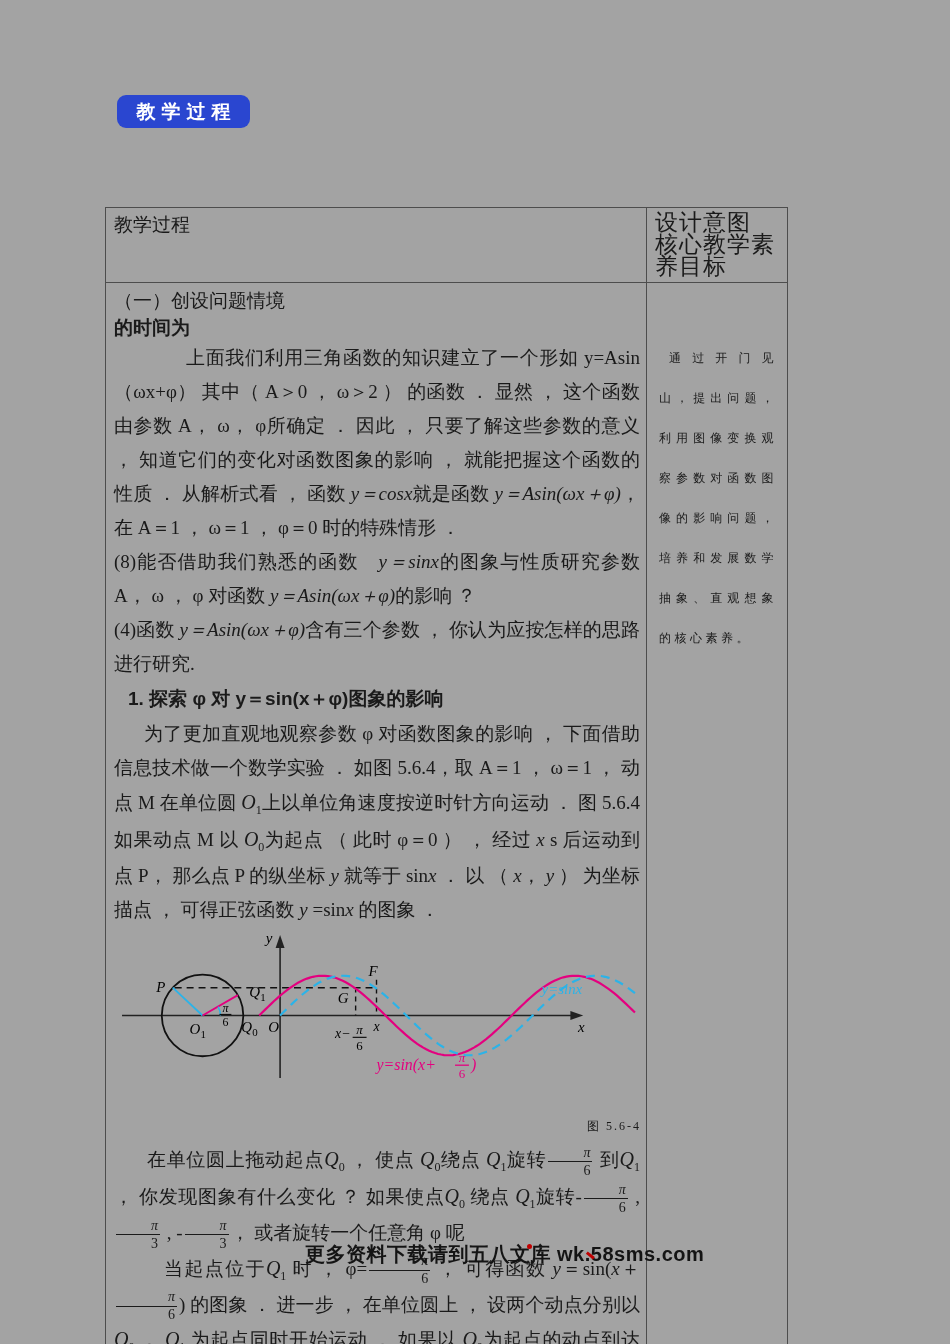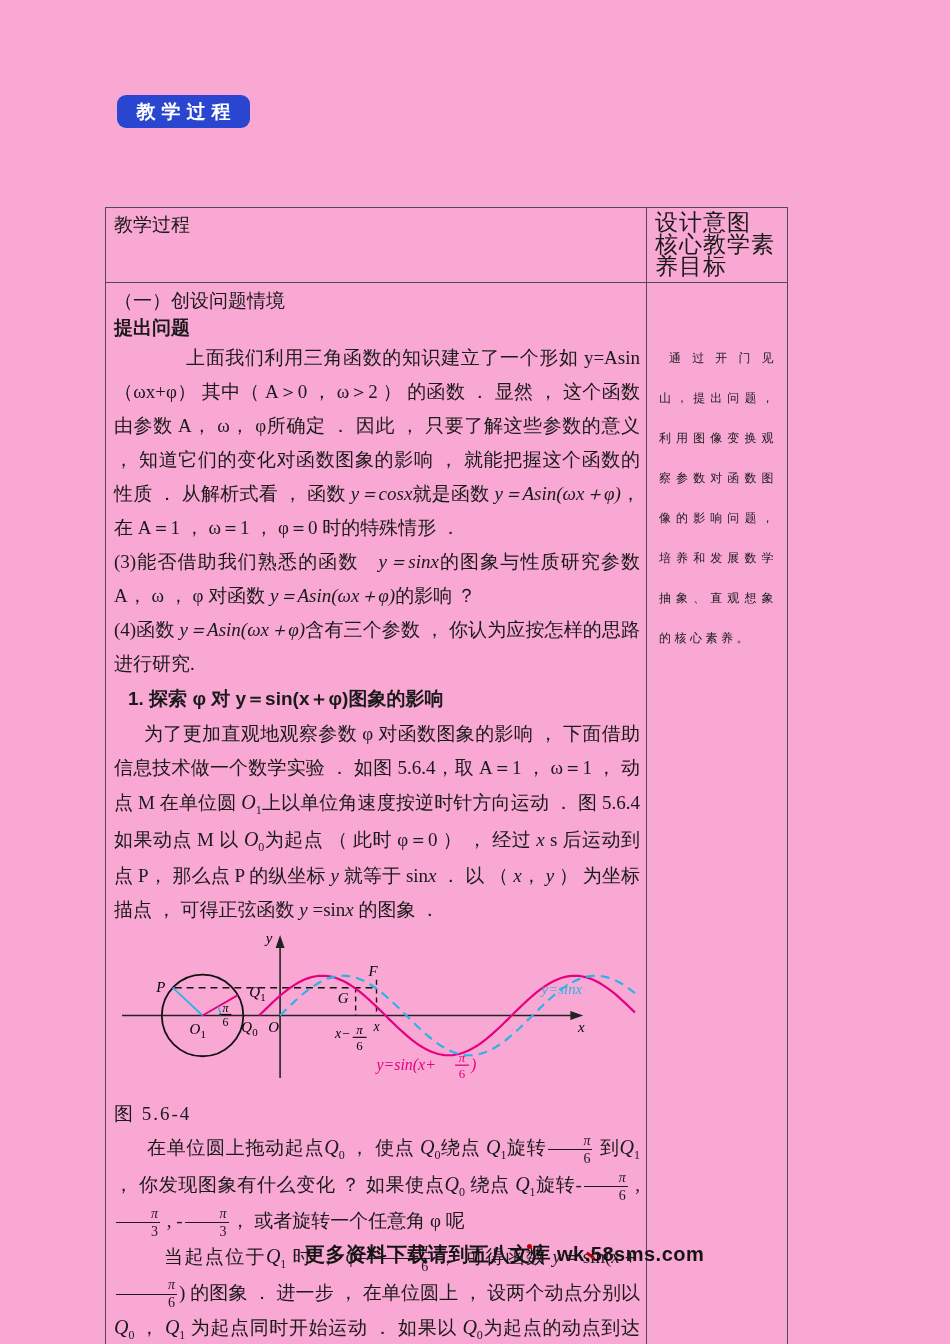--- a/index.html
+++ b/index.html
@@ -2,21 +2,21 @@
 <html style="--badge_blue: #2a46d0; --pink: #e4007f; --cyan: #2bb3e8; --text: #1a1a1a; --border: #4d4d4d; --watermark_red: #c00000;"><head>
 <meta charset="utf-8">
 <style>
   :root{
     --badge_blue:#2a46d0; --pink:#e4007f; --cyan:#2bb3e8;
     --text:#1a1a1a; --border:#4d4d4d; --watermark_red:#c00000;
   }
   *{box-sizing:border-box;}
   html,body{margin:0;padding:0;}
   body{background:#ffffff;font-family:"Liberation Serif","DejaVu Serif",serif;color:var(--text);}
-  .page{position:relative;width:950px;height:1344px;background:#f9a8d4;overflow:hidden;}
+  .page{position:relative;width:950px;height:1344px;background:#a3a3a3;overflow:hidden;}
 
   .badge{
     position:absolute;left:117px;top:95px;width:133px;height:33px;
     background:var(--badge_blue);border-radius:9px;color:#fff;
     font-family:"Liberation Sans","DejaVu Sans",sans-serif;font-weight:bold;
     font-size:19px;letter-spacing:6px;display:flex;align-items:center;justify-content:center;
     padding-left:6px;
   }
 
   table.lesson-table{
@@ -44,21 +44,21 @@
   .frac{display:inline-flex;flex-direction:column;align-items:center;vertical-align:middle;
         line-height:1;margin:0 2px;font-size:14px;}
   .fnum{font-style:italic;padding:0 2px;}
   .fden{padding:0 2px;}
   .fbar{width:100%;border-top:1.5px solid var(--text);margin:1.5px 0;}
   .vsub{white-space:nowrap;}
   .vbase{font-style:italic;font-size:20px;}
   .vsubscript{font-size:12px;position:relative;top:5px;}
 
   .figure-wrap{margin:2px 0 0 0;}
-  .fig-caption{width:527px;text-align:left;font-size:19px;line-height:24px;margin:2px 0 4px 0;letter-spacing:2px;}
+  .fig-caption{width:527px;text-align:right;font-size:12px;line-height:24px;margin:14px 0 4px 0;letter-spacing:2px;}
 
   .cell-note{padding:55px 10px 0 12px;}
   .design-note{font-size:12px;line-height:40px;letter-spacing:3.5px;text-align:justify;text-indent:10px;}
 
   .watermark{position:absolute;left:305px;top:1241px;z-index:5;white-space:nowrap;
     font-family:"Liberation Sans","DejaVu Sans",sans-serif;font-weight:bold;
     font-size:20px;color:#141414;letter-spacing:0.5px;}
   .wm-dot{position:absolute;left:527px;top:1244px;width:5px;height:5px;border-radius:50%;
     background:var(--watermark_red);z-index:6;}
   .wm-tick{position:absolute;left:586px;top:1254px;width:9px;height:2.5px;
@@ -89,23 +89,23 @@
     <tbody>
         <tr class="hdr">
       <td class="th-left">教学过程</td>
       <td class="th-right">设计意图
 核心教学素养目标</td>
     </tr>
     <tr>
       <td class="cell-main">
         <div>
               <p class="p-plain"><span>（一）创设问题情境</span></p>
-              <p class="p-bold"><span>提出问题</span></p>
+              <p class="p-bold"><span>的时间为</span></p>
               <p class="p-body p-indent-lg"><span>上面我们利用三角函数的知识建立了一个形如 y=Asin（ωx+φ） 其中（ A＞0 ， ω＞2 ） 的函数 ． 显然 ， 这个函数由参数 A， ω， φ所确定 ． 因此 ， 只要了解这些参数的意义 ， 知道它们的变化对函数图象的影响 ， 就能把握这个函数的性质 ． 从解析式看 ， 函数 </span><span class="st-i">y＝cosx</span><span>就是函数 </span><span class="st-i">y＝Asin(ωx＋φ)</span><span>， 在 A＝1 ， ω＝1 ， φ＝0 时的特殊情形 ．</span></p>
-              <p class="p-body"><span>(3)能否借助我们熟悉的函数　</span><span class="st-i">y＝sinx</span><span>的图象与性质研究参数 A， ω ， φ 对函数 </span><span class="st-i">y＝Asin(ωx＋φ)</span><span>的影响 ？</span></p>
+              <p class="p-body"><span>(8)能否借助我们熟悉的函数　</span><span class="st-i">y＝sinx</span><span>的图象与性质研究参数 A， ω ， φ 对函数 </span><span class="st-i">y＝Asin(ωx＋φ)</span><span>的影响 ？</span></p>
               <p class="p-body"><span>(4)函数 </span><span class="st-i">y＝Asin(ωx＋φ)</span><span>含有三个参数 ， 你认为应按怎样的思路进行研究.</span></p>
               <p class="p-heading"><span>1. 探索 φ 对 y＝sin(x＋φ)图象的影响</span></p>
               <p class="p-body p-indent"><span>为了更加直观地观察参数 φ 对函数图象的影响 ， 下面借助信息技术做一个数学实验 ． 如图 5.6.4，取 A＝1 ， ω＝1 ， 动点 M 在单位圆 </span><span class="vsub"><span class="vbase">O</span><span class="vsubscript">1</span></span><span>上以单位角速度按逆时针方向运动 ． 图 5.6.4 如果动点 M 以 </span><span class="vsub"><span class="vbase">O</span><span class="vsubscript">0</span></span><span>为起点 （ 此时 φ＝0 ） ， 经过 </span><span class="st-i">x</span><span> s 后运动到点 P， 那么点 P 的纵坐标 </span><span class="st-i">y</span><span> 就等于 sin</span><span class="st-i">x</span><span> ． 以 （ </span><span class="st-i">x</span><span>， </span><span class="st-i">y</span><span> ） 为坐标描点 ， 可得正弦函数 </span><span class="st-i">y</span><span> =sin</span><span class="st-i">x</span><span> 的图象 ．</span></p>
             </div>
 
         <div class="figure-wrap">
           <svg width="527" height="167" viewBox="0 0 530 168">
 
             <line class="axis" x1="8" y1="87" x2="466" y2="87"></line>
             <polygon points="472,87 459,82.5 459,91.5" fill="#222"></polygon>

